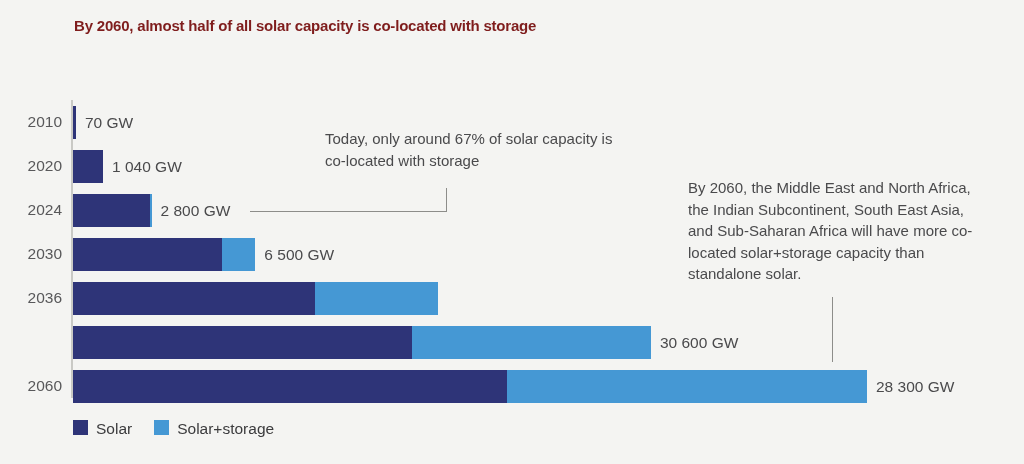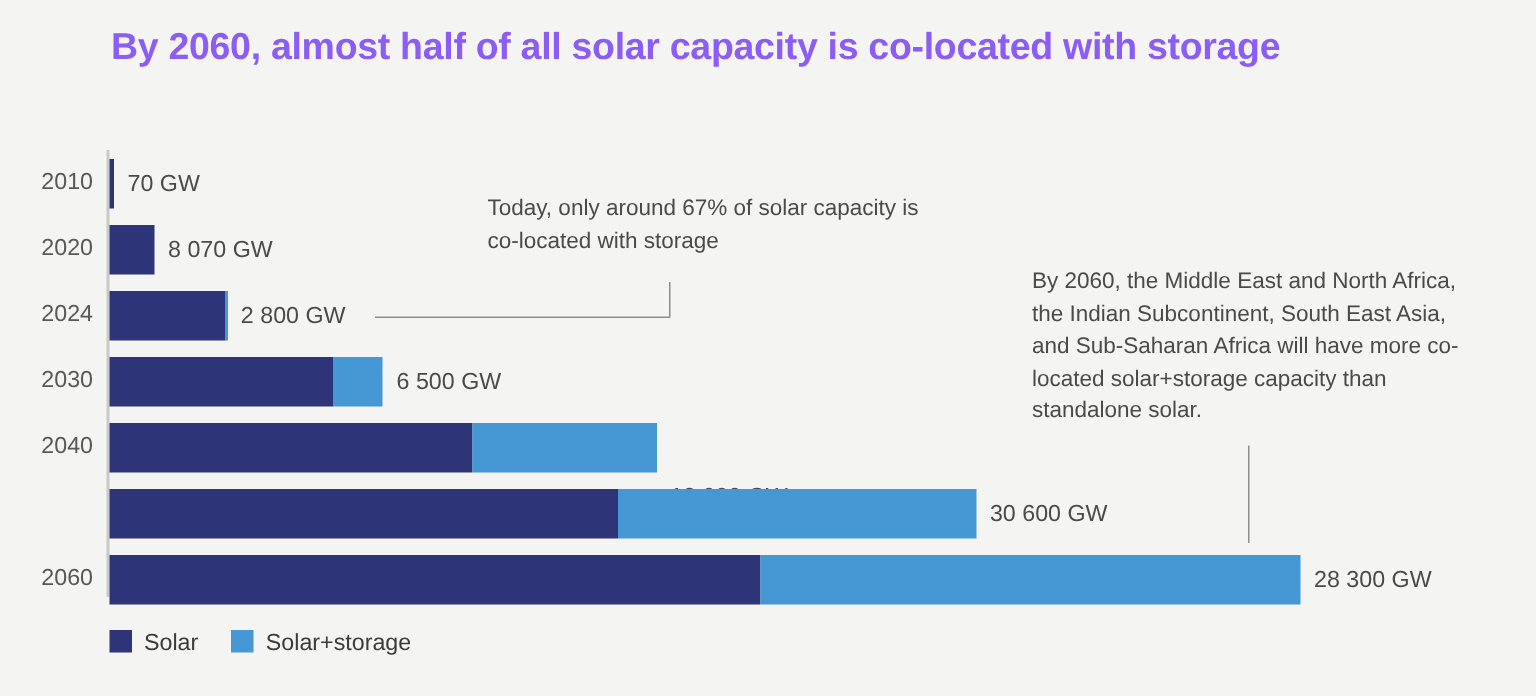--- a/index.html
+++ b/index.html
@@ -15,23 +15,23 @@
     width: 1024px;
     height: 464px;
     background: #f4f4f2;
   }
 
   
   #chart-title {
     position: absolute;
     left: 74px;
     top: 17px;
-    font-size: 25px;
+    font-size: 15px;
     font-weight: bold;
-    color: #8b5cf6;
+    color: #7f1d1d;
     letter-spacing: -0.2px;
     white-space: nowrap;
   }
 
   
   #plot-area {
     position: absolute;
     left: 0;
     top: 100px;
     width: 1024px;
@@ -124,40 +124,40 @@
           <div class="bar-track" style="width: 3px;">
             <div class="seg-solar" style="width: 3px; background: rgb(46, 52, 120);"></div>
           </div>
           <div class="value-label" style="left: 85px;">70 GW</div>
         </div>
         <div class="bar-row" style="top: 44px;">
           <div class="year-label">2020</div>
           <div class="bar-track" style="width: 30.0205px;">
             <div class="seg-solar" style="width: 30.0205px; background: rgb(46, 52, 120);"></div>
           </div>
-          <div class="value-label" style="left: 112.02px;">8 070 GW</div>
+          <div class="value-label" style="left: 112.02px;">1 040 GW</div>
         </div>
         <div class="bar-row" style="top: 88px; padding-left: 21px;">
           <div class="year-label">2024</div>
           <div class="bar-track" style="width: 78.5583px;">
             <div class="seg-solar" style="width: 77.0152px; background: rgb(46, 52, 120);"></div>
             <div class="seg-storage" style="width: 2px; background: rgb(69, 152, 212);"></div>
           </div>
           <div class="value-label" style="left: 160.558px;">2 800 GW</div>
         </div>
         <div class="bar-row" style="top: 132px;">
           <div class="year-label">2030</div>
           <div class="bar-track" style="width: 182.367px;">
             <div class="seg-solar" style="width: 148.98px; background: rgb(46, 52, 120);"></div>
             <div class="seg-storage" style="width: 33.3873px; background: rgb(69, 152, 212);"></div>
           </div>
           <div class="value-label" style="left: 264.367px;">6 500 GW</div>
         </div>
         <div class="bar-row" style="top: 176px;">
-          <div class="year-label">2040</div>
+          <div class="year-label">2036</div>
           <div class="bar-track" style="width: 364.735px;">
             <div class="seg-solar" style="width: 241.847px; background: rgb(46, 52, 120);"></div>
             <div class="seg-storage" style="width: 122.888px; background: rgb(69, 152, 212);"></div>
           </div>
           <div class="value-label" style="left: 446.735px; margin-top: 33px;">13 000 GW</div>
         </div>
         <div class="bar-row" style="top: 220px;">
           <div class="bar-track" style="width: 577.965px;">
             <div class="seg-solar" style="width: 338.923px; background: rgb(46, 52, 120);"></div>
             <div class="seg-storage" style="width: 239.042px; background: rgb(69, 152, 212);"></div>

